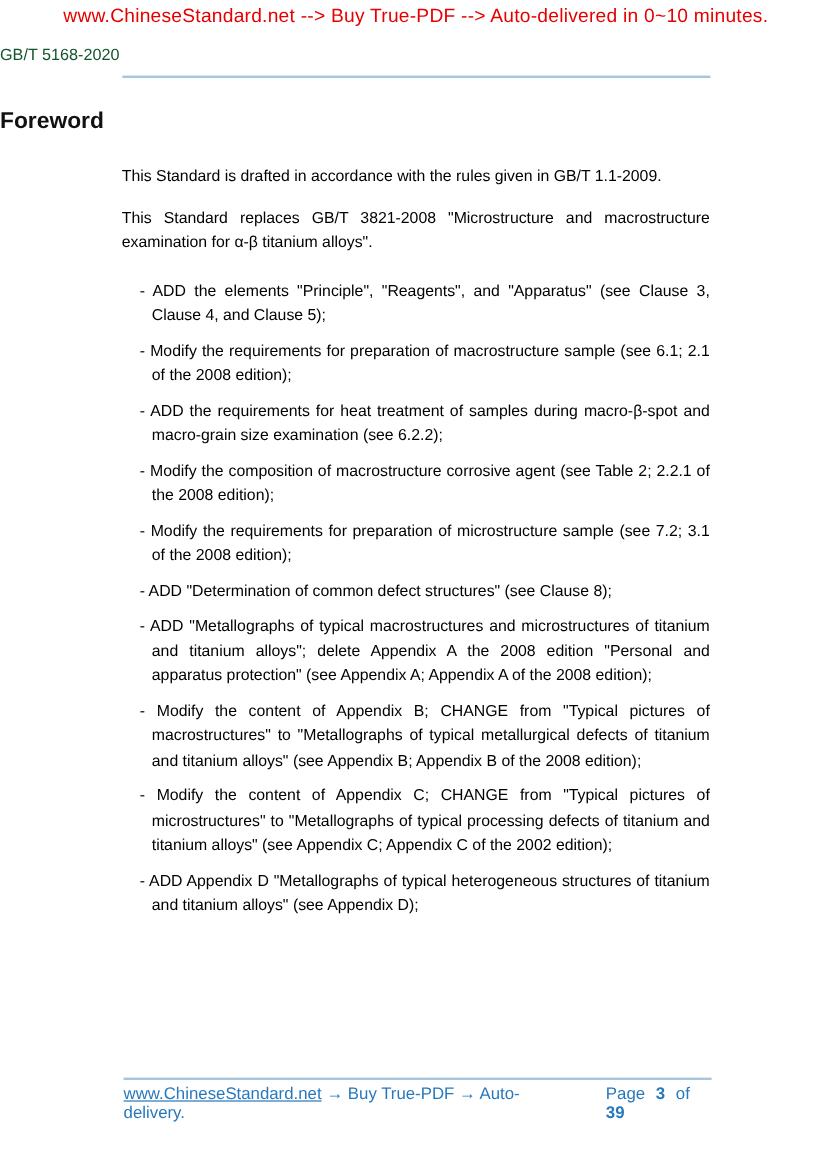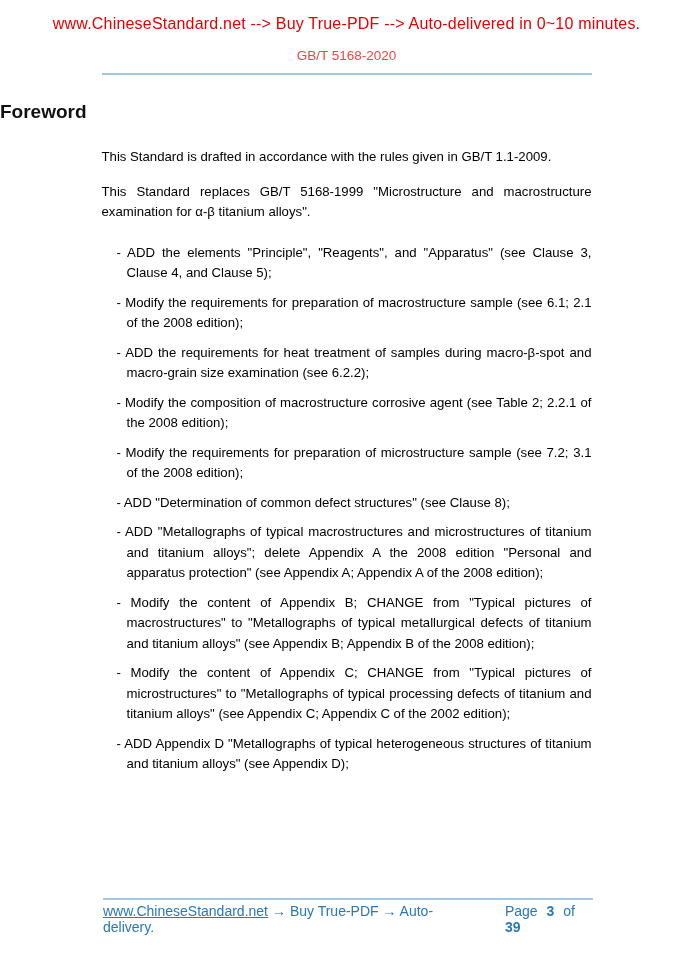--- a/index.html
+++ b/index.html
@@ -5,31 +5,31 @@
   html, body { margin: 0; padding: 0; background: #ffffff; }
   .page {
     position: relative;
     width: 693px;
     height: 980px;
     background: #ffffff;
     font-family: "Liberation Sans", sans-serif;
     overflow: hidden;
   }
   .banner {
-    padding-top: 15px;
+    padding-top: 5px;
     text-align: center;
     font-size: 16px;
     color: #e60000;
     letter-spacing: 0.2px;
   }
   .doc-code {
     margin-top: 15px;
-    text-align: center;
+    text-align: left;
     font-size: 13.5px;
-    color: #ef4444;
+    color: #14532d;
   }
   .header-rule {
     width: 490px;
     margin: 10px auto 0 auto;
     border: 0;
     border-top: 2px solid #a6c6e0;
   }
   .title {
     margin: 26px 0 0 0;
     font-size: 19px;
@@ -87,21 +87,21 @@
   <div class="banner">www.ChineseStandard.net --&gt; Buy True-PDF --&gt; Auto-delivered in 0~10 minutes.</div>
 
   <div class="doc-code">GB/T 5168-2020</div>
 
   <hr class="header-rule">
 
   <div class="title">Foreword</div>
 
   <div class="content">
     <p>This Standard is drafted in accordance with the rules given in GB/T 1.1-2009.</p>
-    <p>This Standard replaces GB/T 5168-1999 "Microstructure and macrostructure examination for α-β titanium alloys".</p>
+    <p>This Standard replaces GB/T 3821-2008 "Microstructure and macrostructure examination for α-β titanium alloys".</p>
 
     <div class="change-list">
       <div class="change-item">- ADD the elements "Principle", "Reagents", and "Apparatus" (see Clause 3, Clause 4, and Clause 5);</div>
       <div class="change-item">- Modify the requirements for preparation of macrostructure sample (see 6.1; 2.1 of the 2008 edition);</div>
       <div class="change-item">- ADD the requirements for heat treatment of samples during macro-β-spot and macro-grain size examination (see 6.2.2);</div>
       <div class="change-item">- Modify the composition of macrostructure corrosive agent (see Table 2; 2.2.1 of the 2008 edition);</div>
       <div class="change-item">- Modify the requirements for preparation of microstructure sample (see 7.2; 3.1 of the 2008 edition);</div>
       <div class="change-item">- ADD "Determination of common defect structures" (see Clause 8);</div>
       <div class="change-item">- ADD "Metallographs of typical macrostructures and microstructures of titanium and titanium alloys"; delete Appendix A the 2008 edition "Personal and apparatus protection" (see Appendix A; Appendix A of the 2008 edition);</div>
       <div class="change-item">- Modify the content of Appendix B; CHANGE from "Typical pictures of macrostructures" to "Metallographs of typical metallurgical defects of titanium and titanium alloys" (see Appendix B; Appendix B of the 2008 edition);</div>

